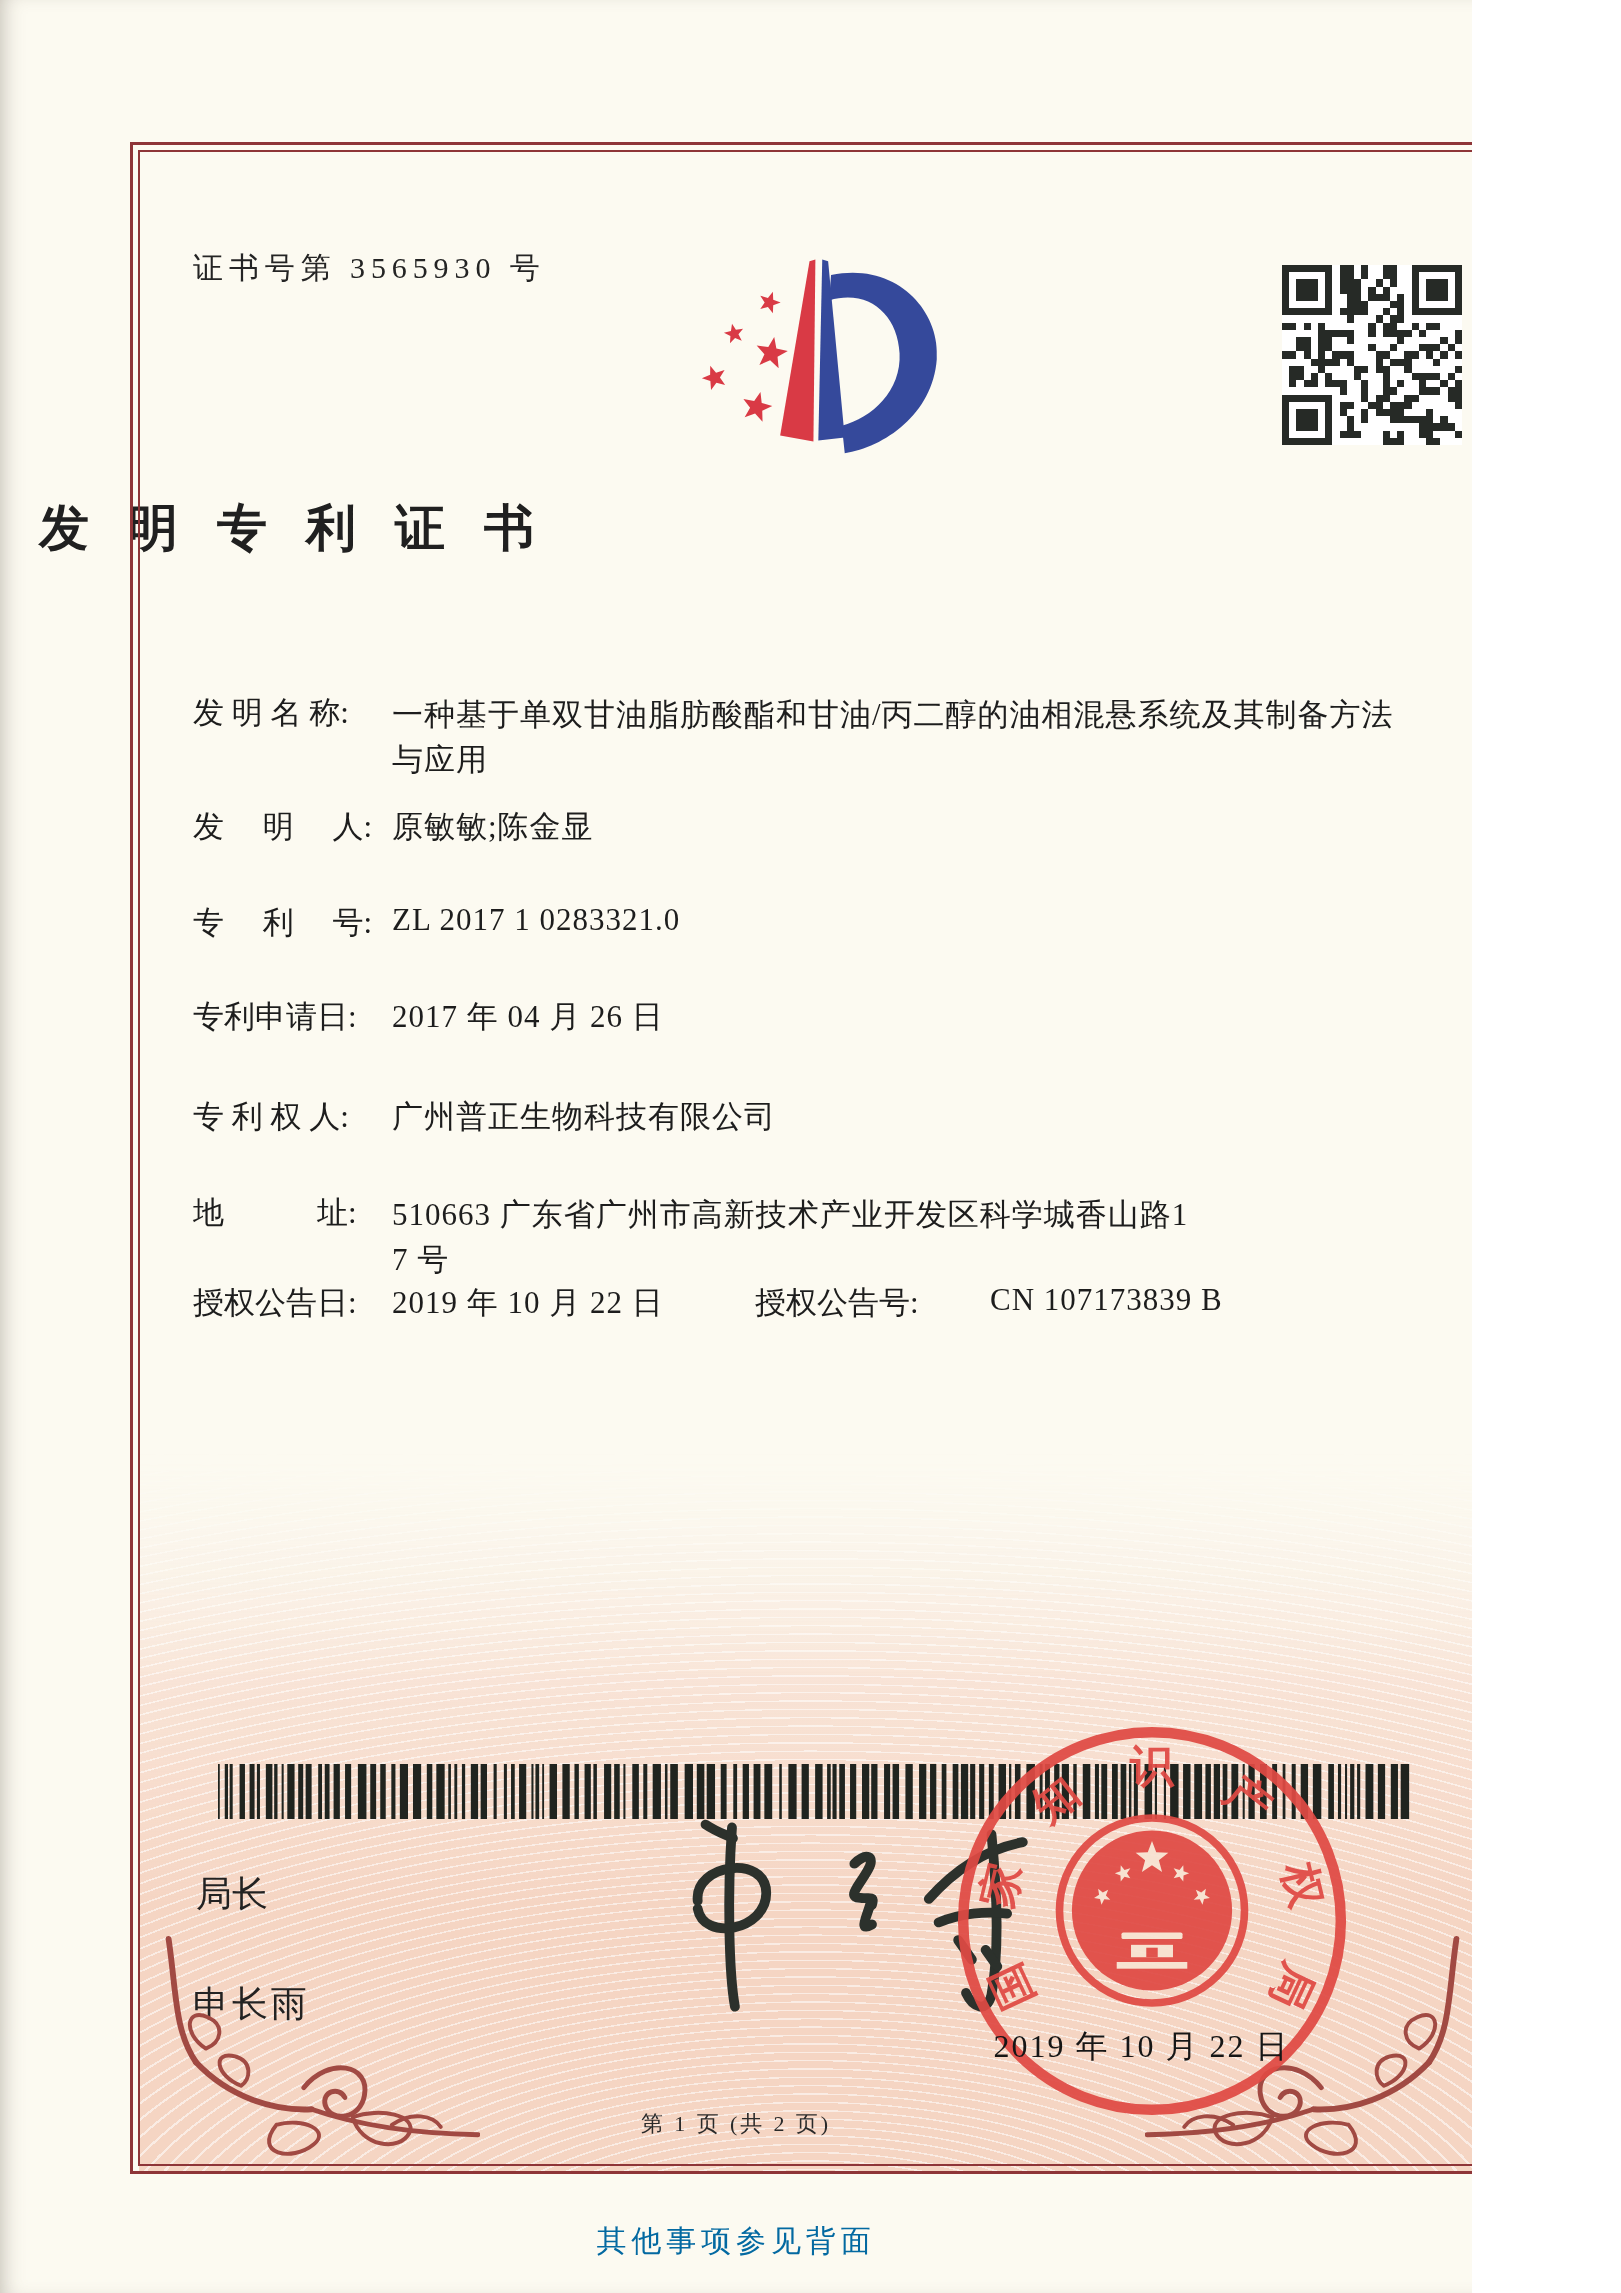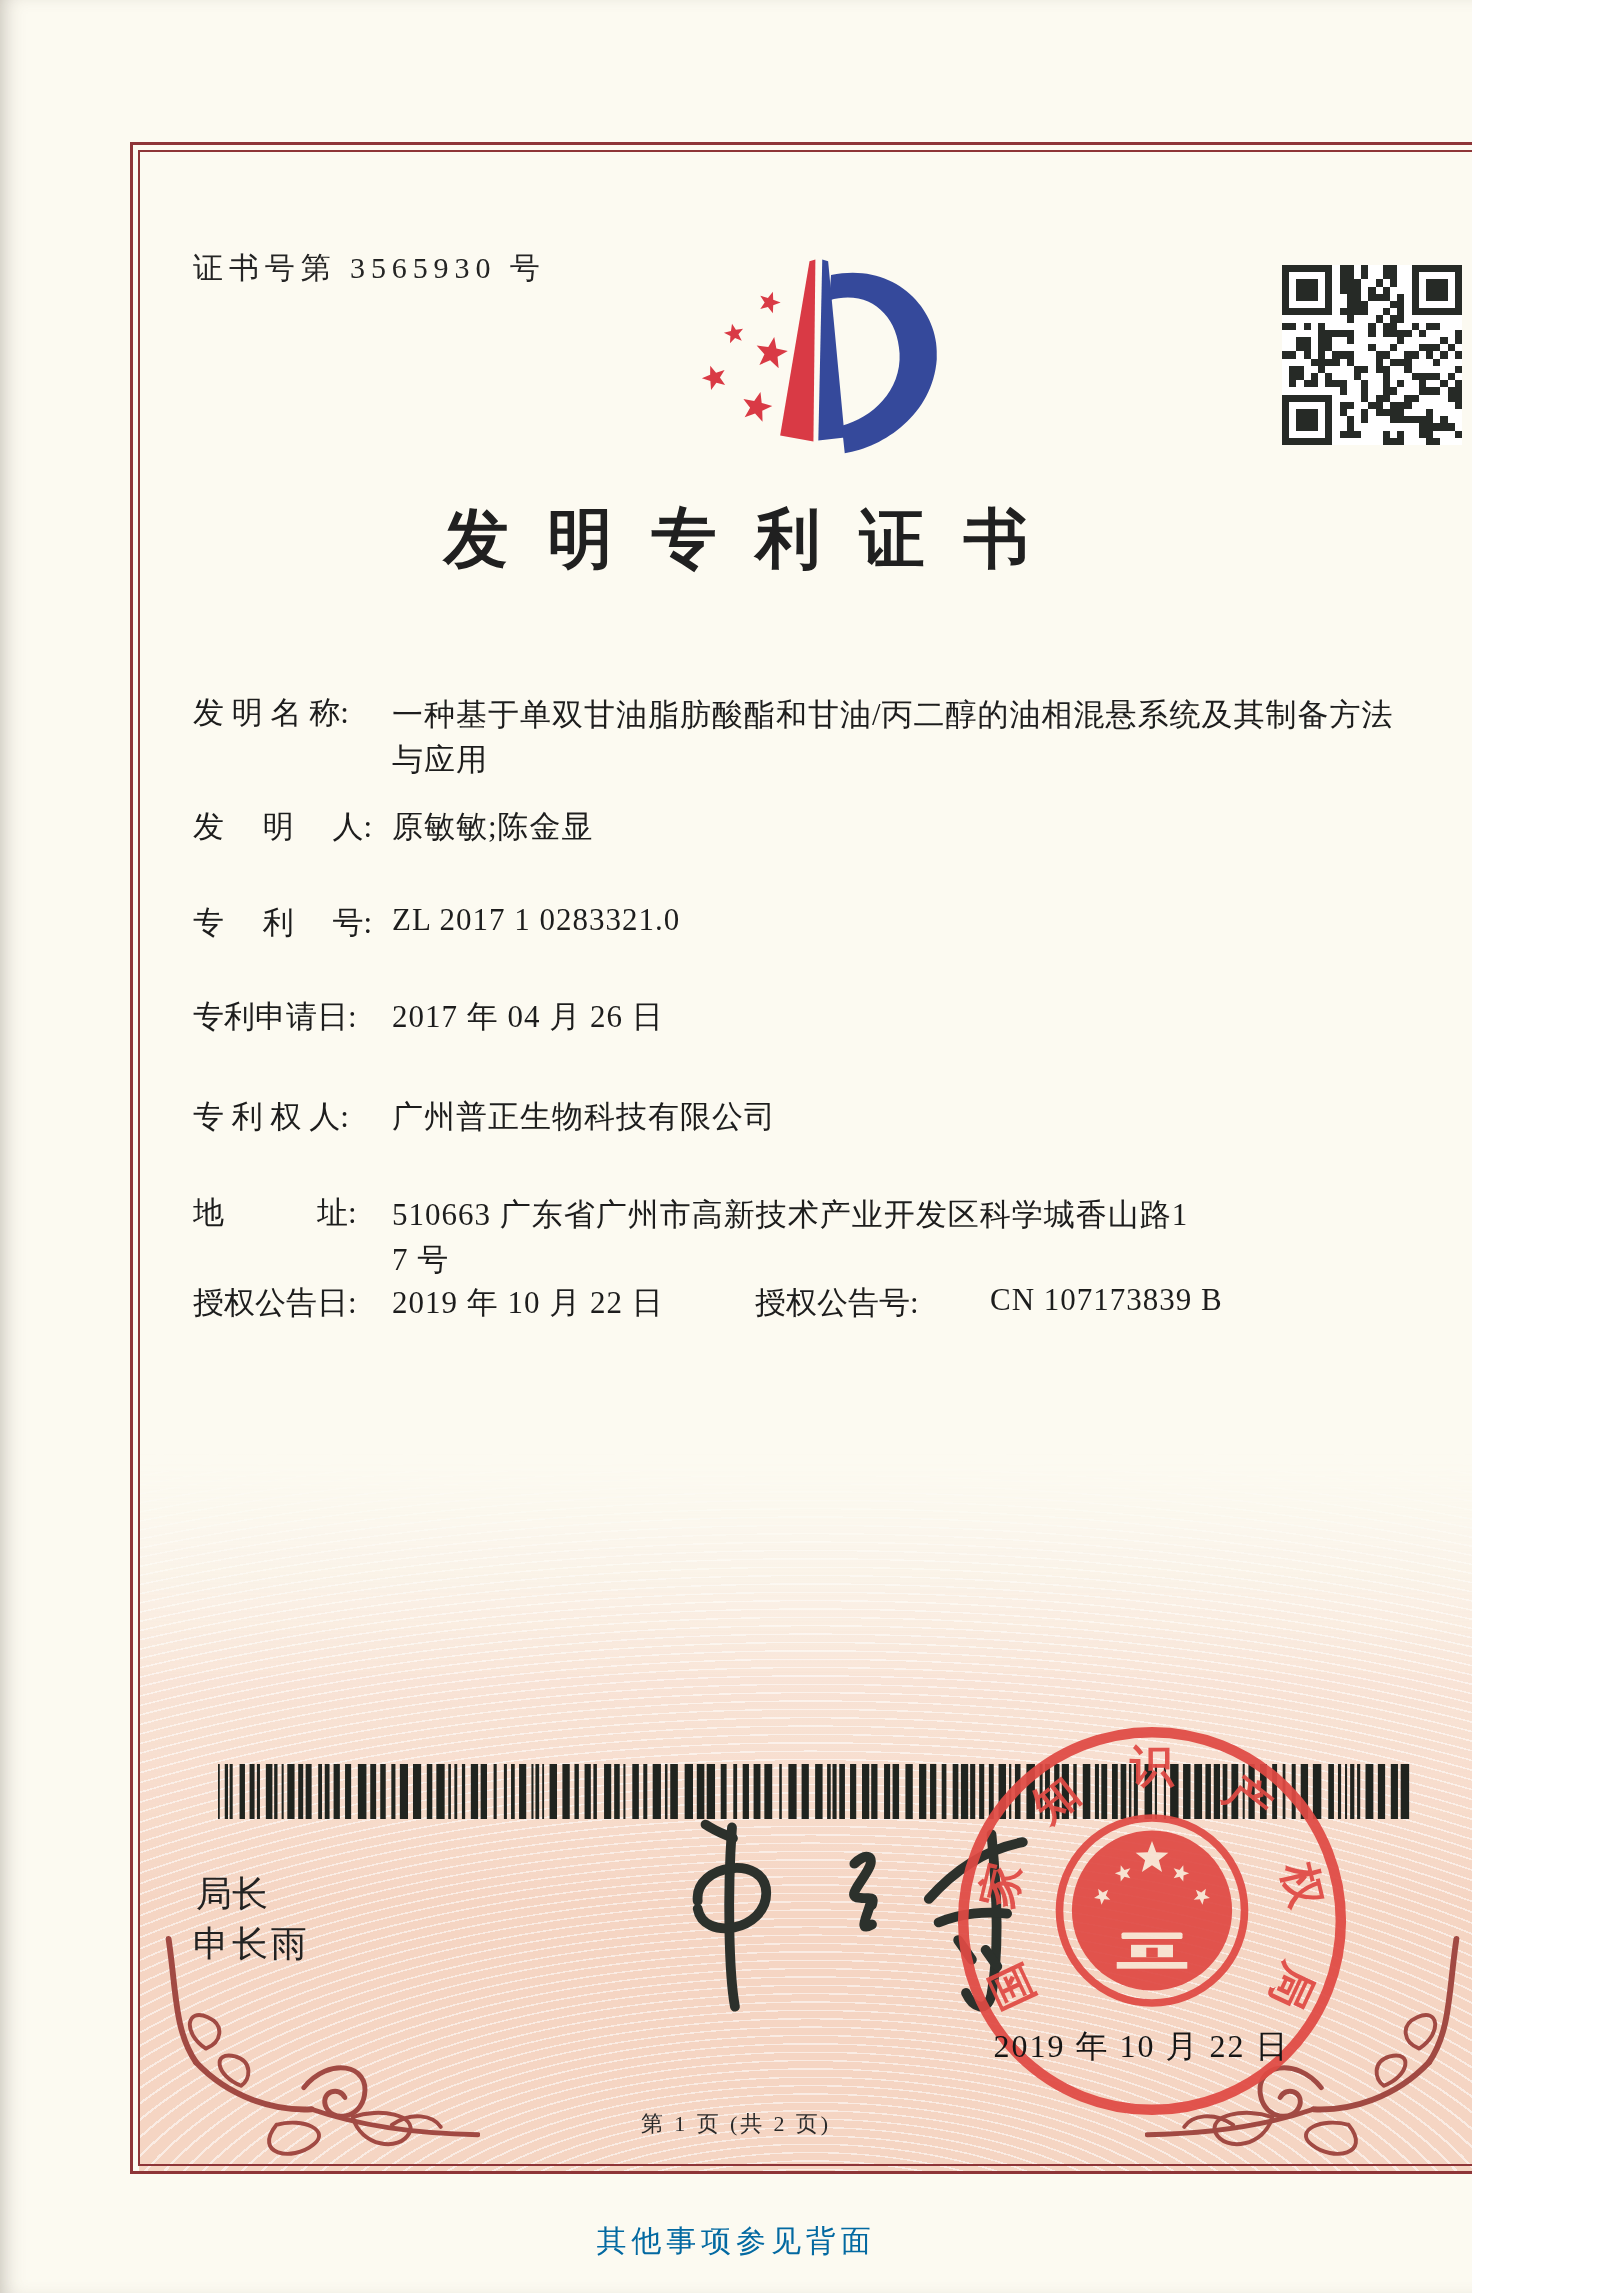--- a/index.html
+++ b/index.html
@@ -32,35 +32,35 @@
     background:
       repeating-radial-gradient(1568px 745px at 50% 118%,
         rgba(255,255,255,0) 0 14.7px, rgba(255,255,255,.55) 14.7px 17.6px),
       linear-gradient(to bottom, rgba(246,214,198,0) 0,
         rgba(246,214,198,.65) 255px, var(--peach) 461px);
     -webkit-mask-image:linear-gradient(to bottom,transparent 0,#000 235px);
             mask-image:linear-gradient(to bottom,transparent 0,#000 235px);
   }
   .abs{position:absolute;z-index:1;}
   .certno{left:193px;top:248px;font-size:30px;letter-spacing:5.9px;color:#242424;}
-  .title{left:0;right:0;top:495px;text-align:center;font-size:65px;font-weight:700;
+  .title{left:0;right:0;top:495px;text-align:left;font-size:50px;font-weight:700;
          letter-spacing:39px;text-indent:39px;color:#202020;}
   .row{left:193px;right:137px;font-size:31px;color:var(--ink);}
   .row .lab{position:absolute;left:0;top:0;white-space:nowrap;}
   .row .val{position:absolute;left:199px;top:0;white-space:nowrap;letter-spacing:1px;}
   .row .val .vline{white-space:nowrap;line-height:45px;}
   .row .lab2{position:absolute;left:562px;top:0;white-space:nowrap;}
   .row .val2{position:absolute;left:797px;top:0;white-space:nowrap;letter-spacing:1px;}
   .paras{left:206px;top:1364px;width:1276px;font-size:32px;line-height:47px;
          text-align:justify;color:#1b1b1b;}
   .paras p{text-indent:2em;margin:0;}
   .barcode{left:218px;top:1764px;width:1198px;height:55px;}
   .qr{left:1282px;top:265px;width:180px;height:180px;background:#fff;}
   .director-title{left:196px;top:1870px;font-size:36px;color:#222;}
-  .director-name{left:193px;top:1920px;font-size:36px;color:#222;letter-spacing:2.9px;}
+  .director-name{left:193px;top:1980px;font-size:36px;color:#222;letter-spacing:2.9px;}
   .sig{left:637px;top:1803px;z-index:1;}
   .seal{left:946px;top:1715px;z-index:2;opacity:.93;}
   .seal-date{left:965px;top:2025px;width:353px;text-align:center;font-size:32px;
              color:#161616;z-index:3;letter-spacing:2px;}
   .pagenum{left:0;right:0;top:2109px;text-align:center;font-size:22px;color:#2a2a2a;
            letter-spacing:2.9px;}
   .backnote{left:0;right:0;top:2221px;text-align:center;font-size:30px;color:#0369a1;
             letter-spacing:4.9px;}
   .flourish{z-index:1;}
   .fl-left{left:147px;top:1933px;}

